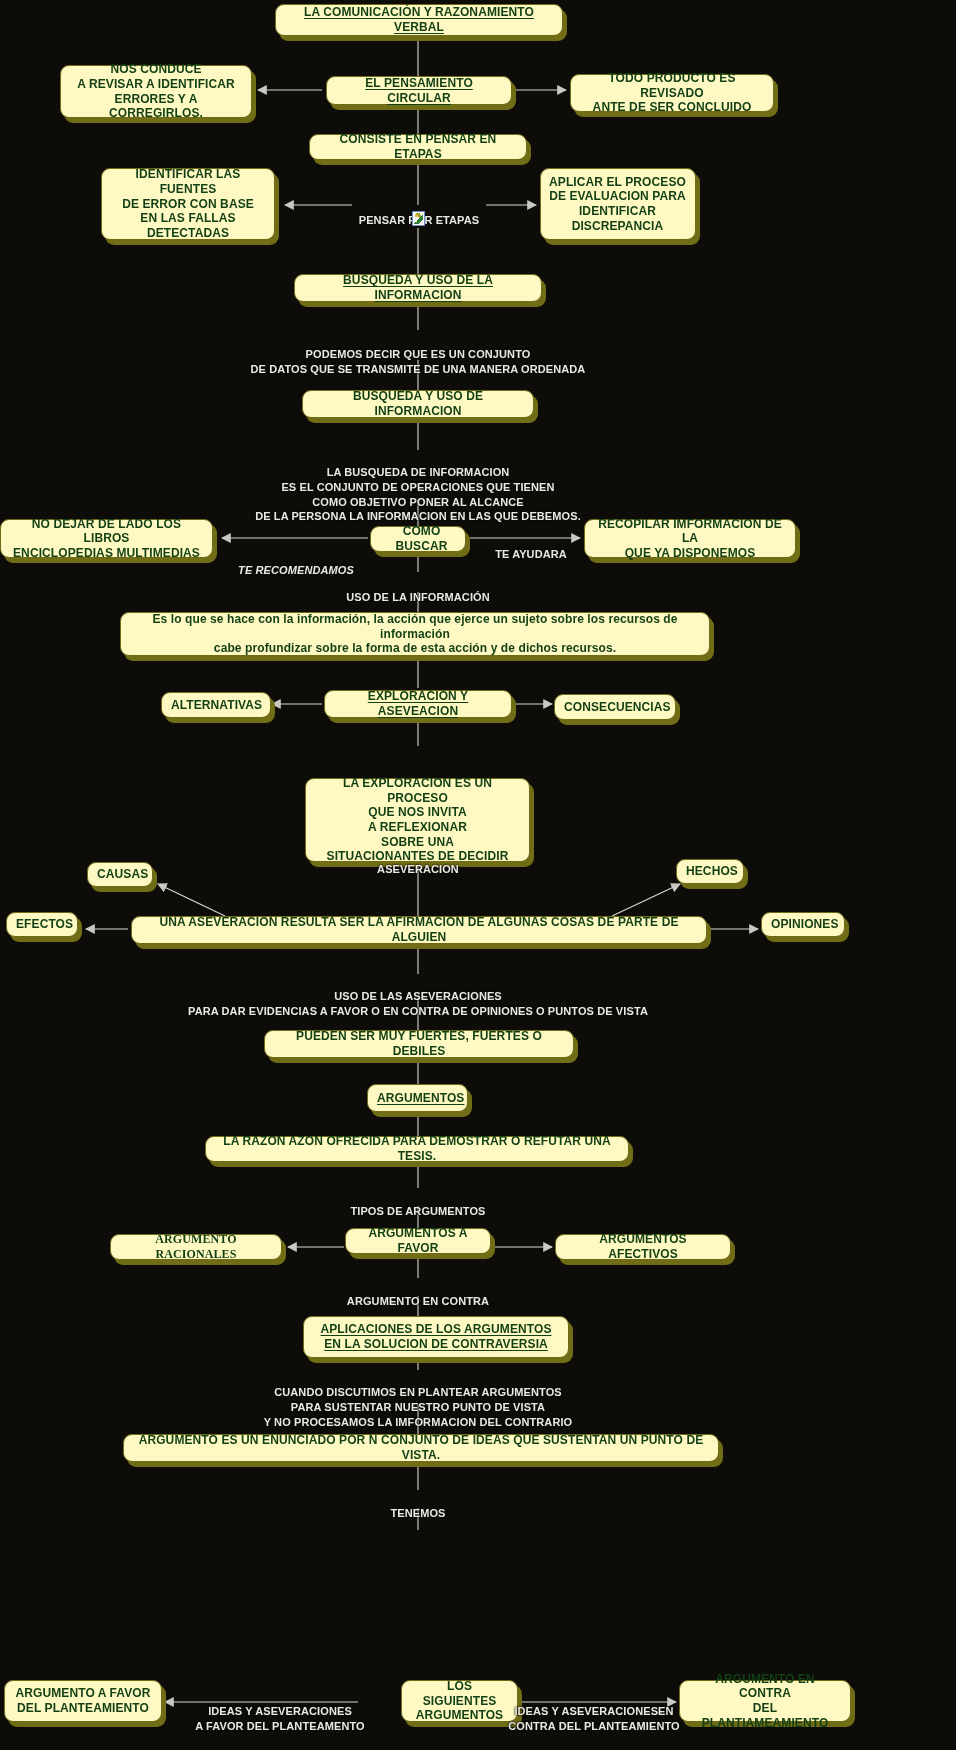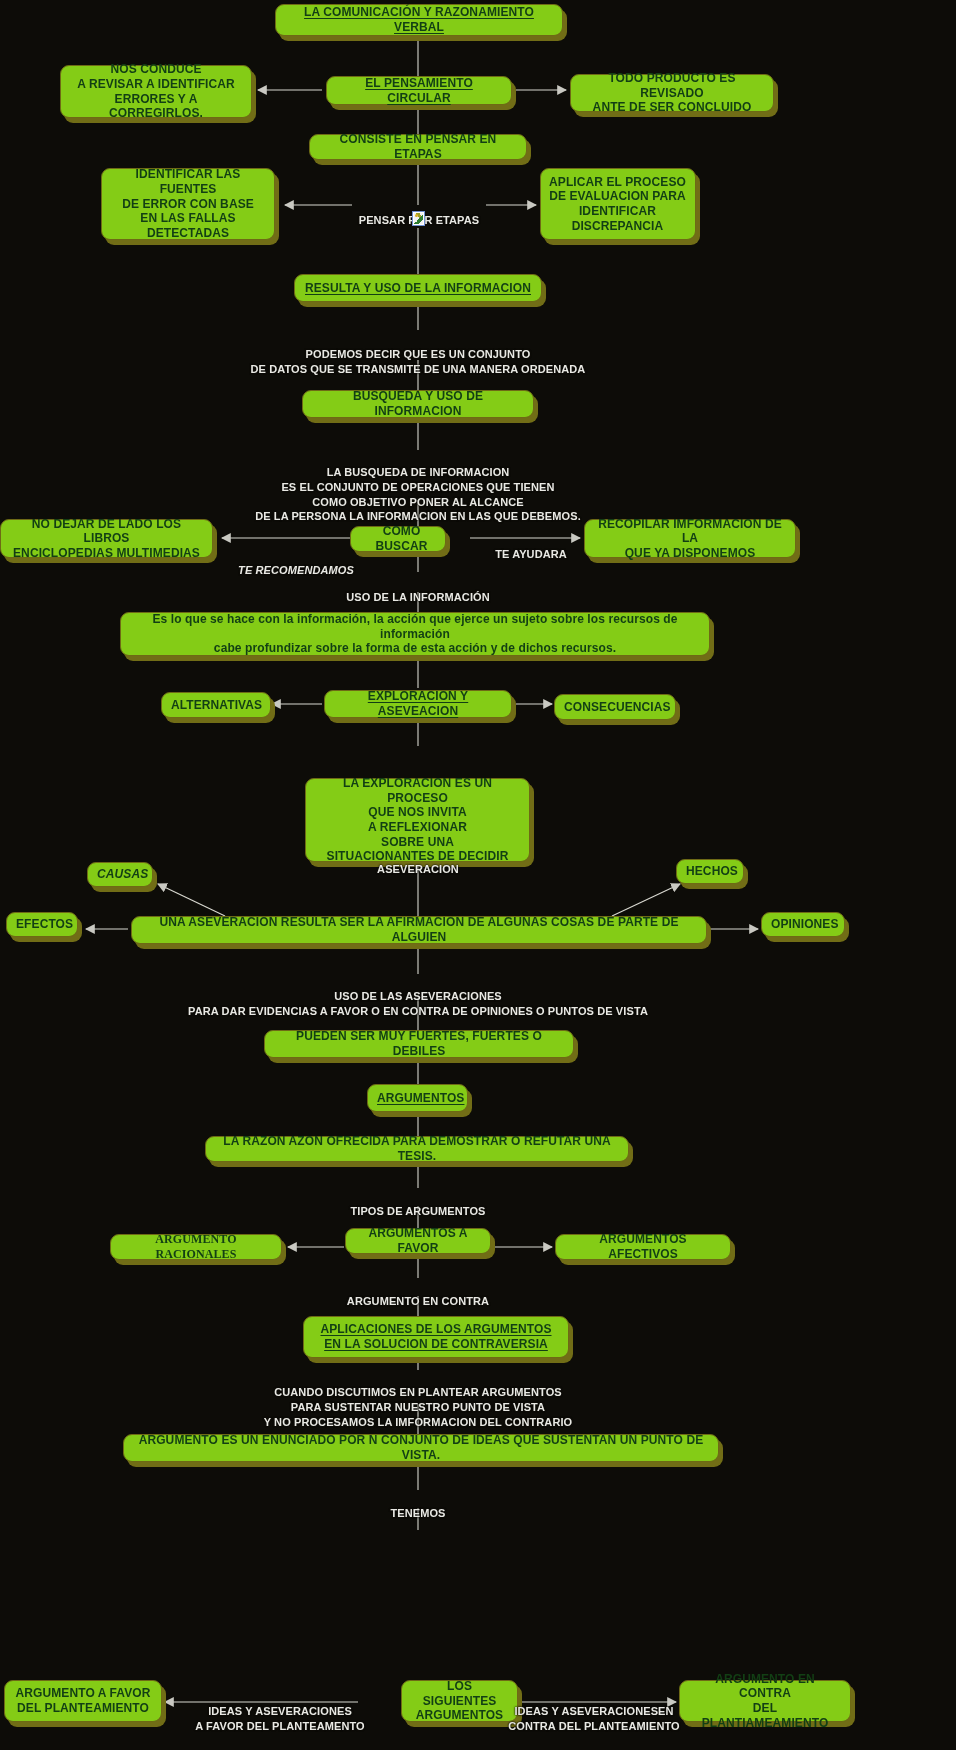--- a/index.html
+++ b/index.html
@@ -10,21 +10,21 @@
   }
   #canvas{position:absolute;left:0;top:0;width:956px;height:1750px;}
 
   
   #links{position:absolute;left:0;top:0;width:956px;height:1750px;pointer-events:none;}
 
   
   .node{
     position:absolute;
     box-sizing:border-box;
-    background:#84cc16;
+    background:#fef9c3;
     border:1.6px solid #6e6a15;
     border-radius:9px;
     color:#123f14;
     font-weight:bold;
     text-align:center;
     line-height:1.22;
     display:flex;
     align-items:center;
     justify-content:center;
     padding:4px 9px;
@@ -168,33 +168,33 @@
   </div>
 
   <div class="node sz12" style="left:540px;top:168px;width:156px;height:72px;white-space:pre-line;padding-left:8px;">
     <span>APLICAR EL PROCESO
 DE EVALUACION PARA
 IDENTIFICAR
 DISCREPANCIA</span>
   </div>
 
   <div class="node sz12 u" style="left: 294px; top: 274px; width: 248px; height: 28px; white-space: pre-line;">
-    <span>RESULTA Y USO DE LA INFORMACION</span>
+    <span>BUSQUEDA Y USO DE LA INFORMACION</span>
   </div>
 
   <div class="node sz12" style="left: 302px; top: 390px; width: 232px; height: 28px; white-space: pre-line;">
     <span>BUSQUEDA Y USO DE INFORMACION</span>
   </div>
 
   <div class="node sz12" style="left:0px;top:519px;width:213px;height:39px;white-space:pre-line;">
     <span>NO DEJAR DE LADO LOS LIBROS
 ENCICLOPEDIAS MULTIMEDIAS</span>
   </div>
 
-  <div class="node sz12" style="left: 350px; top: 526px; width: 96px; height: 26px; white-space: pre-line; padding-left: 16px;">
+  <div class="node sz12" style="left: 370px; top: 526px; width: 96px; height: 26px; white-space: pre-line; padding-left: 16px;">
     <span>COMO BUSCAR</span>
   </div>
 
   <div class="node sz12" style="left:584px;top:519px;width:212px;height:39px;white-space:pre-line;">
     <span>RECOPILAR IMFORMACION DE LA
 QUE YA DISPONEMOS</span>
   </div>
 
   <div class="node sz12 lite" style="left:120px;top:612px;width:590px;height:44px;white-space:pre-line;font-weight:bold;">
     <span>Es lo que se hace con la información, la acción que ejerce un sujeto sobre los recursos de información
@@ -214,21 +214,21 @@
   </div>
 
   <div class="node sz12" style="left:305px;top:746px;width:225px;height:84px;white-space:pre-line;margin-top:32px;">
     <span>LA EXPLORACION ES UN PROCESO
 QUE NOS INVITA
 A REFLEXIONAR
 SOBRE UNA
 SITUACIONANTES DE DECIDIR</span>
   </div>
 
-  <div class="node sz12" style="left: 87px; top: 862px; width: 66px; height: 25px; white-space: pre-line; font-style: italic;">
+  <div class="node sz12" style="left: 87px; top: 862px; width: 66px; height: 25px; white-space: pre-line;">
     <span>CAUSAS</span>
   </div>
 
   <div class="node sz12" style="left: 676px; top: 859px; width: 68px; height: 25px; white-space: pre-line; text-align: center;">
     <span>HECHOS</span>
   </div>
 
   <div class="node sz12" style="left: 6px; top: 912px; width: 72px; height: 25px; white-space: pre-line;">
     <span>EFECTOS</span>
   </div>

